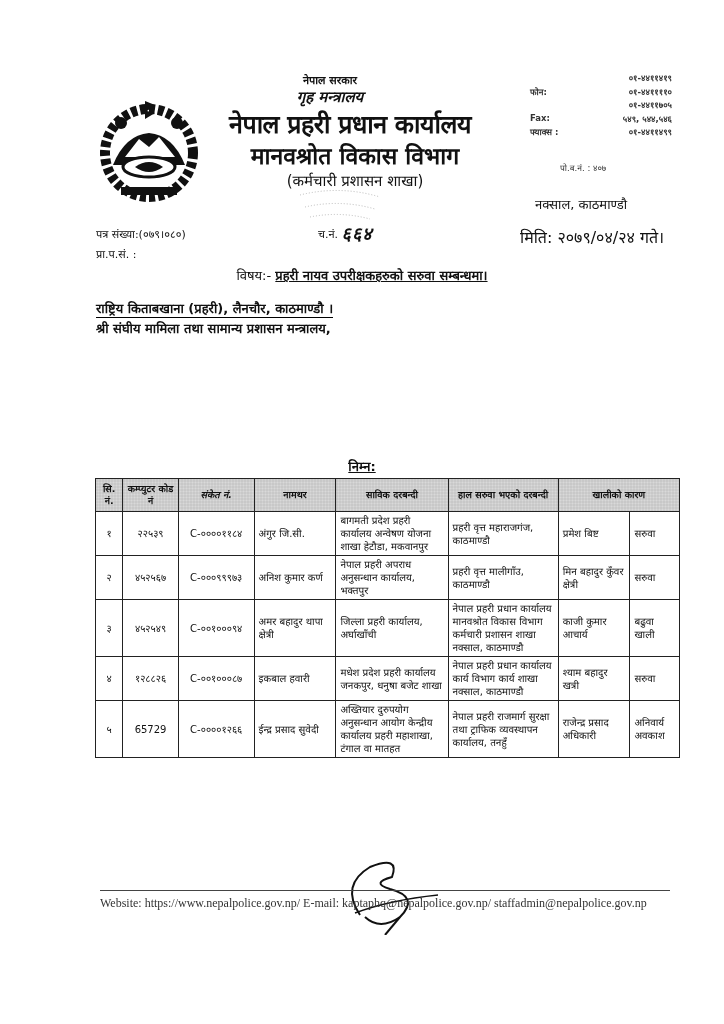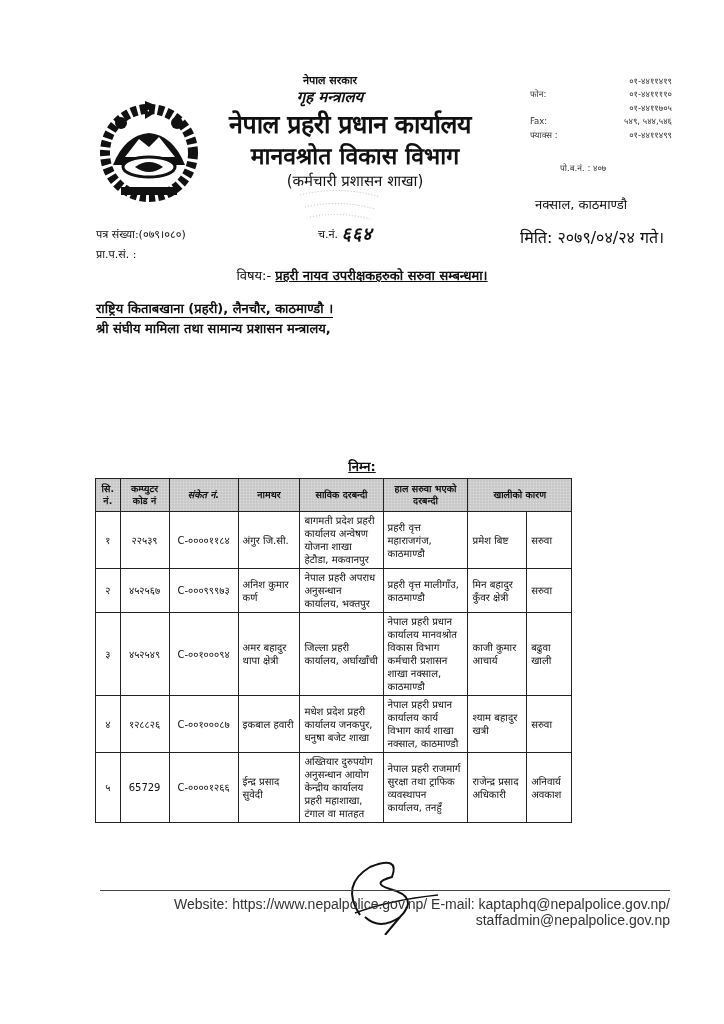--- a/index.html
+++ b/index.html
@@ -11,21 +11,21 @@
   
   .emblem { left: 95px; top: 95px; width: 108px; height: 108px; }
   
   .hdr-gov { left: 230px; top: 72px; width: 200px; text-align: center; font-size: 11px; font-weight: bold; }
   .hdr-ministry { left: 230px; top: 86px; width: 200px; text-align: center; font-size: 15px; font-weight: bold; font-style: italic; }
   .hdr-office { left: 205px; top: 106px; width: 290px; text-align: center; font-size: 25px; font-weight: bold; letter-spacing: -0.5px; }
   .hdr-dept { left: 215px; top: 139px; width: 280px; text-align: center; font-size: 23px; font-weight: bold; }
   .hdr-branch { left: 240px; top: 170px; width: 230px; text-align: center; font-size: 15px; }
   
   .contact { left: 530px; top: 72px; width: 150px; font-size: 8.5px; color: #333; }
-  .contact .row { display: flex; height: 13.5px; align-items: flex-end; }
+  .contact .row { display: flex; height: 13.5px; align-items: flex-start; font-weight: bold; }
   .contact .lbl { width: 50px; }
   .contact .val { flex: 1; text-align: right; padding-right: 8px; }
   .pobox { left: 560px; top: 162px; font-size: 8.5px; color: #333; }
   .addr { left: 535px; top: 195px; font-size: 13px; }
   .date { left: 520px; top: 226px; font-size: 16px; text-align: right; }
   
   .ref { left: 96px; top: 226px; font-size: 11px; }
   .chalani { left: 318px; top: 221px; font-size: 11px; }
   .chalani .num { font-family: "DejaVu Serif", serif; font-size: 18px; font-style: italic; font-weight: bold; letter-spacing: 1px; vertical-align: -2px; }
   .prapas { left: 96px; top: 246px; font-size: 11px; }
@@ -35,39 +35,39 @@
   
   .addressee { left: 96px; top: 299px; font-size: 13px; font-weight: bold; line-height: 20px; }
   .addressee .l2 { border-bottom: 1px solid #000; padding-bottom: 1px; }
   
   .body-text { left: 96px; top: 349px; width: 568px; font-size: 11.5px; line-height: 18px; text-align: justify; }
   .body-text p { margin: 0; text-indent: 48px; }
   
   .tbl-title { left: 0; top: 457px; width: 724px; text-align: center; font-size: 13px; font-weight: bold; text-decoration: underline; }
   
   table.list {
-    position: absolute; left: 95px; top: 478px; width: 477px;
+    position: absolute; left: 95px; top: 478px; width: 585px;
     border-collapse: collapse; font-size: 10px; border-radius: 21px;
   }
   table.list th, table.list td { border: 1px solid #222; padding: 2px 4px; vertical-align: middle; }
   table.list th {
     background: #d9d9d9;
     background-image: repeating-linear-gradient(0deg, rgba(0,0,0,0.08) 0 1px, transparent 1px 3px),
                       repeating-linear-gradient(90deg, rgba(0,0,0,0.08) 0 1px, transparent 1px 3px);
     font-weight: bold; text-align: center; height: 28px; line-height: 12px; font-size: 9.5px;
   }
   table.list td.c { text-align: center; }
   table.list td { line-height: 13px; }
   .col-sn { width: 18px; } .col-cc { width: 46px; } .col-code { width: 66px; font-style: italic; }
   .col-name { width: 72px; } .col-old { width: 102px; } .col-new { width: 100px; }
   .col-vn { width: 62px; } .col-vr { width: 40px; }
   table.list td.dash { border-left-style: dashed; }
   
   .footer-line { left: 100px; top: 890px; width: 570px; height: 1px; background: #444; }
-  .footer-text { left: 100px; top: 896px; width: 570px; text-align: right; font-family: Liberation Sans, sans-serif; font-size: 14px; color: #333; }
+  .footer-text { left: 100px; top: 896px; width: 570px; text-align: left; font-family: Liberation Serif, serif; font-size: 12px; color: #333; }
   .signature { left: 330px; top: 855px; width: 110px; height: 80px; }
   .stamp { left: 290px; top: 185px; width: 100px; height: 40px; }
 </style>
 </head>
 <body>
 
 <div class="abs emblem">
   <svg width="108" height="108" viewBox="0 0 108 108">
     <circle cx="54" cy="58" r="44" fill="none" stroke="#111" stroke-width="10" stroke-dasharray="6 3"></circle>
     <path d="M18 70 Q30 40 54 38 Q78 40 90 70 Z" fill="#111"></path>

